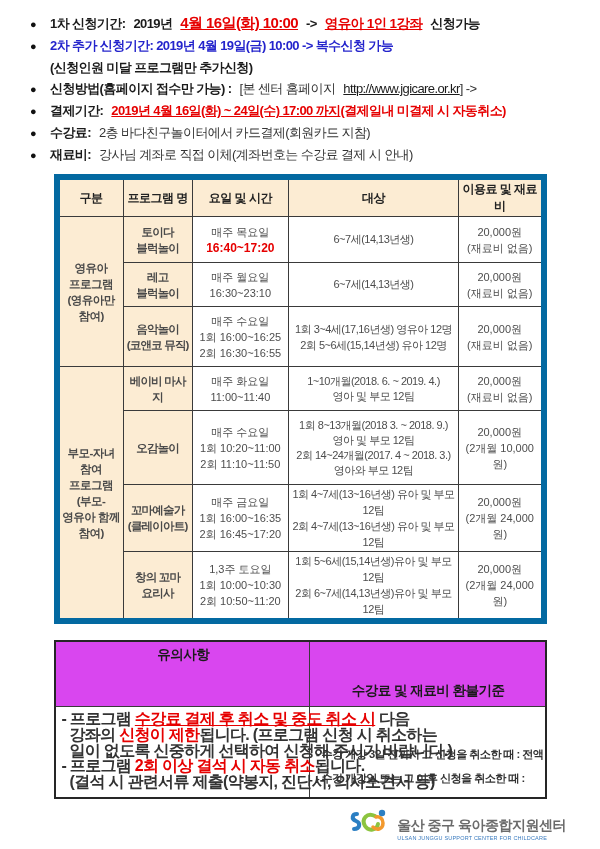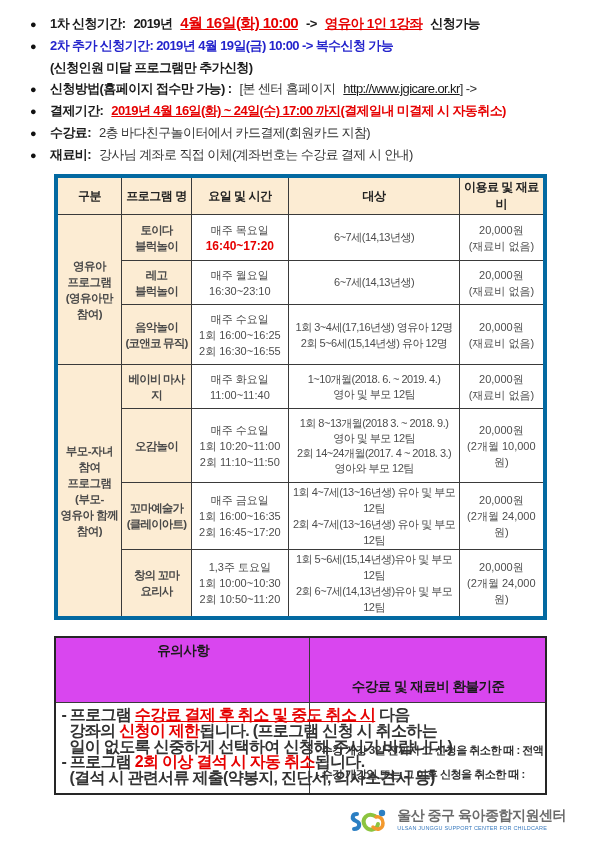--- a/index.html
+++ b/index.html
@@ -22,21 +22,21 @@
   .red{color:#e60000;}
   .red-u{color:#e60000;text-decoration:underline;}
   .red-big{color:#e60000;font-size:15px;text-decoration:underline;}
   .red-mid{color:#e60000;font-size:13.5px;text-decoration:underline;}
   .blue{color:#2424cc;}
   .lnk{color:#1b1b1b;text-decoration:underline;font-weight:normal;}
   .norm{font-weight:normal;color:#333;}
   .sp{display:inline-block;width:5px;}
   
   table{border-collapse:collapse;width:493px;margin:8px auto 0 auto;table-layout:fixed;}
-  .ptable{border:4px solid #0369a1;}
+  .ptable{border:6px solid #0369a1;}
   .ptable td,.ptable th{border:1px solid #3a3a3a;text-align:center;vertical-align:middle;padding:1px 2px;}
   .ptable th{background:#fcecd3;font-size:12px;color:#222;letter-spacing:-0.5px;height:22px;}
   .cream{background:#fcecd3;}
   .c-group{width:13%;font-size:11.5px;font-weight:bold;color:#4a4a4a;letter-spacing:-0.5px;}
   .c-name{width:14%;font-size:11.5px;font-weight:bold;color:#4a4a4a;letter-spacing:-0.8px;}
   .c-time{width:20%;font-size:11px;color:#4d4d4d;}
   .c-target{width:36%;font-size:11px;color:#4d4d4d;letter-spacing:-0.5px;}
   .c-fee{width:17%;font-size:11px;color:#4d4d4d;}
   .ln{line-height:15px;}
   .ln2{line-height:16px;}
@@ -45,21 +45,21 @@
   .ntable{border:2px solid #262626;margin-top:16px;}
   .ntable td,.ntable th{border:1px solid #3a3a3a;vertical-align:top;}
   .ntable th{background:#d946ef;font-size:13.5px;color:#1a1a1a;letter-spacing:-0.5px;height:22px;text-align:center;}
   .n-left{width:52%;padding:4px 4px 2px 6px;}
   .n-right{width:48%;padding:40px 4px 2px 6px;}
   .nl{font-size:16px;font-weight:bold;color:#333;line-height:15.8px;letter-spacing:-0.7px;white-space:nowrap;}
   .nr{font-size:11.2px;font-weight:bold;color:#333;line-height:15px;letter-spacing:-0.6px;margin-bottom:9px;white-space:nowrap;}
   .ind8{padding-left:8px;}
   .u-red{text-decoration:underline;}
   
-  .footer{position:absolute;right:34px;bottom:8px;display:flex;align-items:flex-start;}
+  .footer{position:absolute;right:34px;bottom:8px;display:flex;align-items:flex-end;}
   .logo-mark{margin-right:8px;}
   .logo-text{text-align:left;}
   .logo-kr{font-size:14px;font-weight:bold;color:#6b6b6b;letter-spacing:-0.5px;}
   .logo-en{font-size:5.5px;color:#3a7bbf;letter-spacing:0.2px;}
 </style>
 </head>
 <body>
 
 <div class="page">
 

